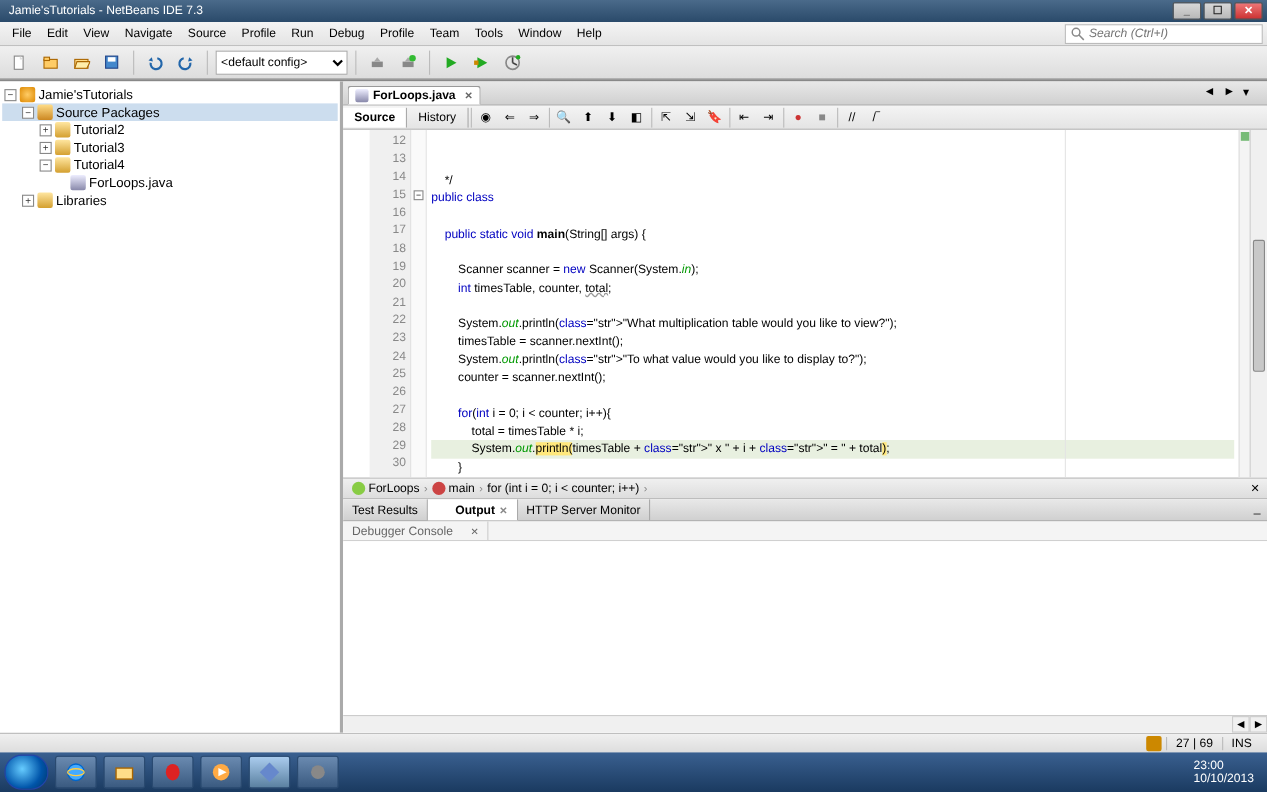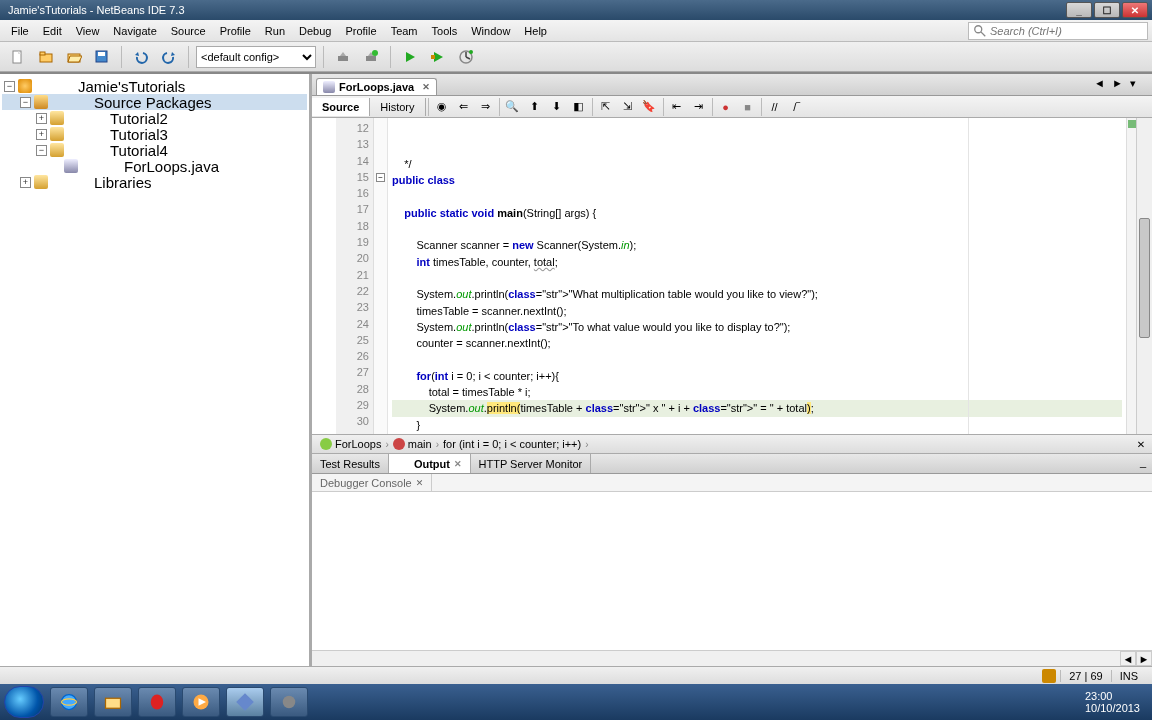--- a/index.html
+++ b/index.html
@@ -27,21 +27,21 @@
 .left-panel { width: 312px; background: #fff; border-right: 3px solid #aaa; display: flex; flex-direction: column; }
 .left-tabs { display: flex; background: linear-gradient(#e8e8e8,#d4d4d4); border-bottom: 1px solid #999; }
 .left-tabs .tab { padding: 4px 10px; border-right: 1px solid #aaa; background: linear-gradient(#f4f4f4,#e0e0e0); font-weight: bold; color: #333; }
 .left-tabs .tab.active { background: #fff; border-bottom: 1px solid #fff; margin-bottom: -1px; }
 .tree { flex: 1; padding: 4px 2px; overflow: auto; }
 .tree-row { display: flex; align-items: center; height: 16px; padding: 0 2px; white-space: nowrap; }
 .tree-row.sel { background: #cde; }
 .tree-row .toggle { width: 11px; height: 11px; border: 1px solid #888; display: inline-flex; align-items: center; justify-content: center; font-size: 9px; line-height: 9px; margin-right: 3px; color: #333; background: #fff; }
 .tree-row .spacer { display: inline-block; }
 .tree-row .ico { width: 14px; height: 14px; margin-right: 3px; display: inline-block; }
-.tree-row .label { font-size: 15px; margin-left: 43px; }
+.tree-row .label { font-size: 12px; }
 .ico-project { background: radial-gradient(#fc6,#d80); border-radius: 2px; }
 .ico-pkg { background: linear-gradient(#fd8,#c82); border-radius: 2px; }
 .ico-folder { background: linear-gradient(#ffe6a0,#d4a030); border-radius: 2px; }
 .ico-java { background: linear-gradient(#eef,#88a); border-radius: 2px; }
 
 .right-panel { flex: 1; display: flex; flex-direction: column; }
 .editor-tabs { height: 22px; background: linear-gradient(#e8e8e8,#d0d0d0); border-bottom: 1px solid #999; display: flex; align-items: flex-end; padding-left: 4px; }
 .editor-tab { display: flex; align-items: center; background: #fff; border: 1px solid #999; border-bottom: none; padding: 2px 6px; gap: 4px; font-weight: bold; border-radius: 3px 3px 0 0; }
 .editor-tab .close { font-size: 9px; color: #666; margin-left: 4px; }
 .editor-sub { height: 22px; background: linear-gradient(#f4f4f4,#e4e4e4); border-bottom: 1px solid #aaa; display: flex; align-items: center; }
@@ -53,42 +53,42 @@
 .editor { flex: 1; display: flex; background: #fff; font-family: "Courier New", monospace; font-size: 13px; position: relative; overflow: hidden; padding-left: 24px; }
 .gutter { width: 38px; background: #f0f0f0; border-right: 1px solid #ddd; text-align: right; padding: 2px 4px; color: #888; }
 .gutter .ln { height: 16.3px; line-height: 16.3px; }
 .foldgutter { width: 14px; background: #fafafa; border-right: 1px solid #e4e4e4; padding-top: 2px; }
 .foldgutter .fg { height: 16.3px; display: flex; align-items: center; justify-content: center; }
 .foldgutter .box { width: 9px; height: 9px; border: 1px solid #888; font-size: 8px; line-height: 7px; text-align: center; background: #fff; }
 .code { flex: 1; padding: 2px 4px; white-space: pre; position: relative; font-family: "Courier New", monospace; }
 .code .line { height: 16.3px; line-height: 16.3px; }
 .code .line.hl { background: #e8f0e0; }
 .code .margin-line { position: absolute; top: 0; bottom: 0; left: 580px; border-left: 1px solid #e4e4e4; }
-.kw { color: #0000c0; font-weight: bold; }
+.kw { color: #0000c0; }
 .field { color: #009900; font-style: italic; }
 .type { color: #000; font-weight: bold; }
 .warn { text-decoration: underline wavy #999; }
 .paren-hl { background: #ffe87c; }
 .scroll-v { width: 16px; background: #f0f0f0; border-left: 1px solid #ccc; position: relative; }
 .scroll-v .thumb { position: absolute; left: 2px; right: 2px; top: 100px; height: 120px; background: #c8c8c8; border: 1px solid #888; border-radius: 2px; }
 .err-stripe { width: 10px; background: #f4f4f4; border-left: 1px solid #ddd; position: relative; }
 .err-stripe .warnmark { position: absolute; top: 2px; left: 1px; width: 8px; height: 8px; background: #7b7; }
 
 .breadcrumb { height: 20px; background: linear-gradient(#f0f0f0,#ddd); border-top: 1px solid #aaa; border-bottom: 1px solid #aaa; display: flex; align-items: center; padding: 0 4px; }
 .breadcrumb .crumb { display: flex; align-items: center; padding: 0 4px; gap: 3px; }
 .breadcrumb .chev { color: #888; font-size: 10px; }
 .breadcrumb .closebtn { margin-left: auto; width: 14px; height: 14px; display: flex; align-items: center; justify-content: center; font-size: 10px; }
 
 .output-panel { height: 212px; display: flex; flex-direction: column; background: #fff; }
 .output-tabs { height: 20px; background: linear-gradient(#e8e8e8,#d0d0d0); border-bottom: 1px solid #999; display: flex; }
 .output-tabs .otab { padding: 2px 8px; border-right: 1px solid #aaa; display: flex; align-items: center; gap: 4px; }
 .output-tabs .otab.active { background: #fff; font-weight: bold; padding-left: 25px; }
 .output-tabs .min { margin-left: auto; padding: 2px 6px; }
 .output-subtabs { height: 18px; background: #f4f4f4; border-bottom: 1px solid #ccc; display: flex; }
-.output-subtabs .ostab { padding: 1px 8px; border-right: 1px solid #ccc; display: flex; align-items: center; gap: 4px; color: #666; }
+.output-subtabs .ostab { padding: 1px 8px; border-right: 1px solid #ccc; display: flex; align-items: center; gap: 16px; color: #666; }
 .output-body { flex: 1; background: #fff; position: relative; }
 .output-scroll { position: absolute; bottom: 0; left: 0; right: 0; height: 16px; background: #f0f0f0; border-top: 1px solid #ccc; display: flex; }
 .output-scroll .arrow { width: 16px; display: flex; align-items: center; justify-content: center; border: 1px solid #ccc; }
 
 .statusbar { height: 18px; background: linear-gradient(#f0f0f0,#ddd); border-top: 1px solid #aaa; display: flex; align-items: center; padding: 0 6px; font-size: 10px; }
 .statusbar .spacer { flex: 1; }
 .statusbar .cell { padding: 0 8px; border-left: 1px solid #bbb; }
 
 .taskbar { height: 36px; background: linear-gradient(#3a6090,#1a3a60); display: flex; align-items: center; padding: 0 4px; gap: 6px; }
 .taskbar .start { width: 40px; height: 32px; background: radial-gradient(circle at 40% 40%, #6cf 0%, #05a 60%, #036 100%); border-radius: 16px; border: 1px solid #24a; }

